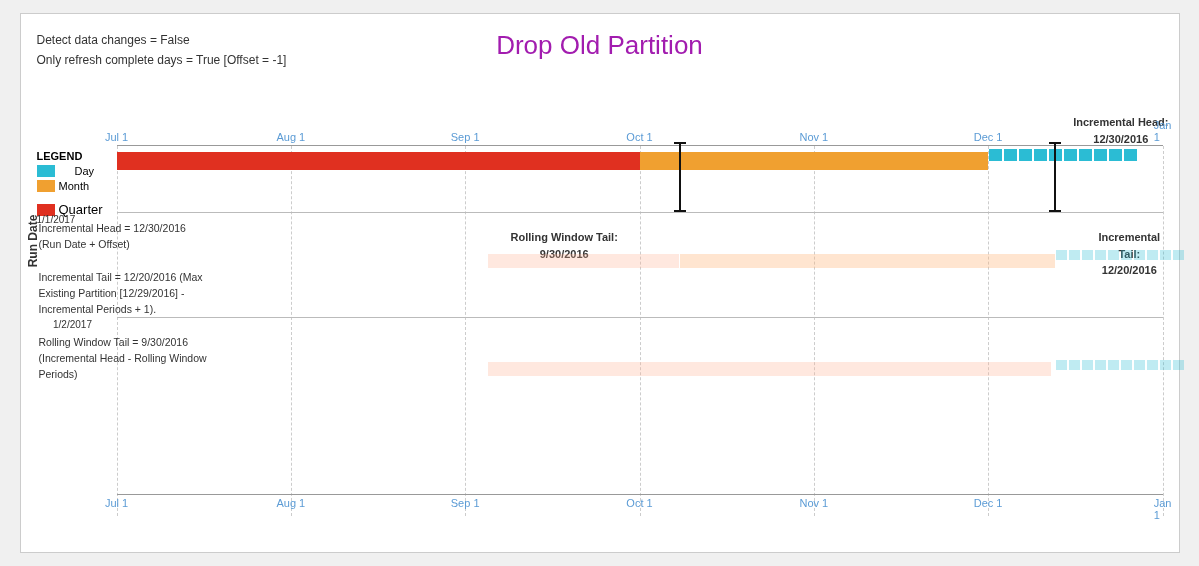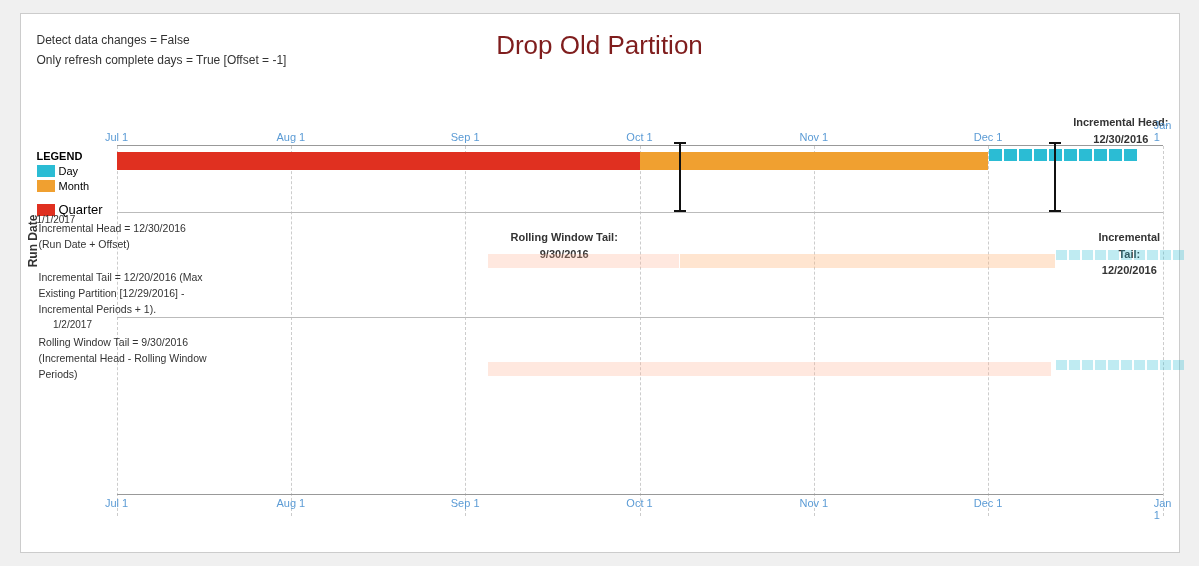--- a/index.html
+++ b/index.html
@@ -16,21 +16,21 @@
       border: 1px solid #ccc;
       width: 1160px;
       min-height: 540px;
       padding: 16px;
       position: relative;
     }
     .title {
       text-align: center;
       font-size: 26px;
       font-weight: 300;
-      color: #7f1d1d;
+      color: #a21caf;
       margin-bottom: 4px;
       position: absolute;
       top: 16px;
       left: 50%;
       transform: translateX(-50%);
       white-space: nowrap;
     }
     .info-block {
       font-size: 12px;
       color: #333;
@@ -75,21 +75,21 @@
       <div style="position:absolute;left:16.67%;top:0;bottom:0;border-left:1px dashed #ccc;"></div>
       <div style="position:absolute;left:33.33%;top:0;bottom:0;border-left:1px dashed #ccc;"></div>
       <div style="position:absolute;left:50%;top:0;bottom:0;border-left:1px dashed #ccc;"></div>
       <div style="position:absolute;left:66.67%;top:0;bottom:0;border-left:1px dashed #ccc;"></div>
       <div style="position:absolute;left:83.33%;top:0;bottom:0;border-left:1px dashed #ccc;"></div>
       <div style="position:absolute;left:100%;top:0;bottom:0;border-left:1px dashed #ccc;"></div>
     </div>
 
     <div style="position:absolute;top:26px;left:0;width:78px;">
       <div style="font-size:11px;font-weight:bold;margin-bottom:3px;">LEGEND</div>
-      <div style="display:flex;align-items:center;margin-bottom:3px;">
+      <div style="display:flex;align-items:center;margin-bottom:3px;gap:16px;">
         <span style="width:18px;height:12px;background:#2bbcd4;display:inline-block;margin-right:4px;"></span>
         <span style="font-size:11px;">Day</span>
       </div>
       <div style="display:flex;align-items:center;margin-bottom:10px;">
         <span style="width:18px;height:12px;background:#f0a030;display:inline-block;margin-right:4px;"></span>
         <span style="font-size:11px;">Month</span>
       </div>
       <div style="display:flex;align-items:center;">
         <span style="width:18px;height:12px;background:#e03020;display:inline-block;margin-right:4px;"></span>
         <span style="font-size:13px;">Quarter</span>

